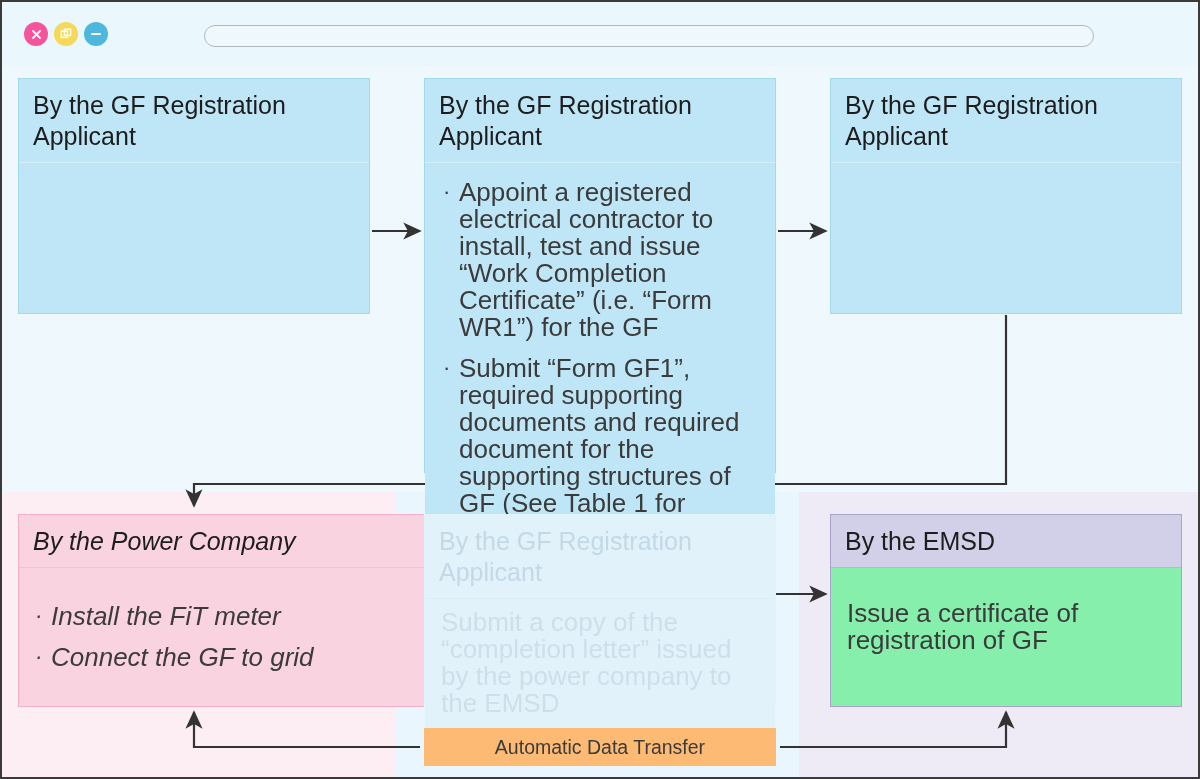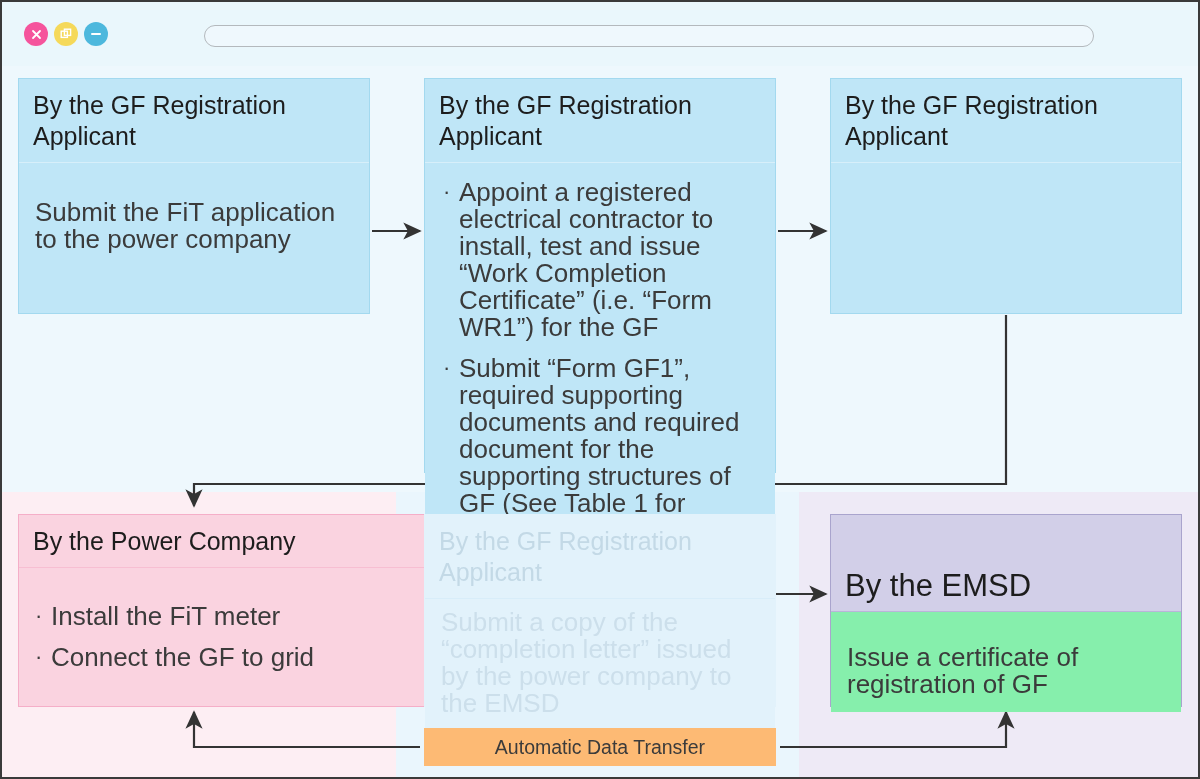--- a/index.html
+++ b/index.html
@@ -120,33 +120,33 @@
 
   
   .box.faded           { background: #e2f2fb; border-color: #e2f2fb; }
   .box.faded .hdr      { background: #e2f2fb; border-bottom-color: #d8edf9; color: #c3d9e6; }
   .box.faded .body     { background: #e2f2fb; color: #ccdfeb; }
 
   
   #box-applicant-1 { left: 16px;  top: 76px;  width: 352px; height: 236px; }
   #box-applicant-2 { left: 422px; top: 76px;  width: 352px; height: 395px; }
   #box-applicant-3 { left: 828px; top: 76px;  width: 352px; height: 236px; }
-  #box-power       { left: 16px;  top: 512px; width: 424px; height: 193px; }
+  #box-power       { left: 16px;  top: 512px; width: 424px; height: 193px; font-style: italic; }
   #box-faded       { left: 422px; top: 512px; width: 352px; height: 193px; }
   #box-emsd        { left: 828px; top: 512px; width: 352px; height: 193px; }
 
   #box-applicant-2 .body { justify-content: flex-start; padding-top: 16px; }
   #box-applicant-3 .body { justify-content: flex-start; padding-top: 26px; }
   #box-applicant-1 .body { justify-content: flex-start; padding-top: 36px; }
   #box-power .body       { justify-content: center; padding-left: 14px; }
   #box-emsd .body        { justify-content: flex-start; padding-top: 32px; }
   #box-faded .body       { justify-content: flex-start; padding-top: 10px; }
 
   #box-power .hdr  { font-size: 25px; }
-  #box-emsd .hdr   { font-size: 31px; margin-top: 44px; }
+  #box-emsd .hdr   { font-size: 25px; }
 
   
   #databar {
     position: absolute;
     left: 422px; top: 726px;
     width: 352px; height: 38px;
     background: #fdba74;
     display: flex;
     align-items: center;
     justify-content: center;
@@ -206,21 +206,20 @@
 
     <path d="M370,592 L824,592" stroke="#333333" stroke-width="2.2" fill="none" marker-end="url(#ah)"></path>
 
     <path d="M418,745 L192,745 L192,710" stroke="#333333" stroke-width="2.2" fill="none" marker-end="url(#ah)"></path>
 
     <path d="M778,745 L1004,745 L1004,710" stroke="#333333" stroke-width="2.2" fill="none" marker-end="url(#ah)"></path>
   </svg>
 
   <div class="box blue" id="box-applicant-1">
     <div class="hdr">By the GF Registration Applicant</div>
-    <div class="body">Submit the FiT application to the power company</div>
   </div>
 
   <div class="box blue" id="box-applicant-2">
     <div class="hdr">By the GF Registration Applicant</div>
     <div class="body">
       <ul class="bullets">
         <li>Appoint a registered electrical contractor to install, test and issue “Work Completion Certificate” (i.e. “Form WR1”) for the GF</li>
         <li>Submit “Form GF1”, required supporting documents and required document for the supporting structures of GF (See Table 1 for details) to EMSD</li>
       </ul>
     </div>

